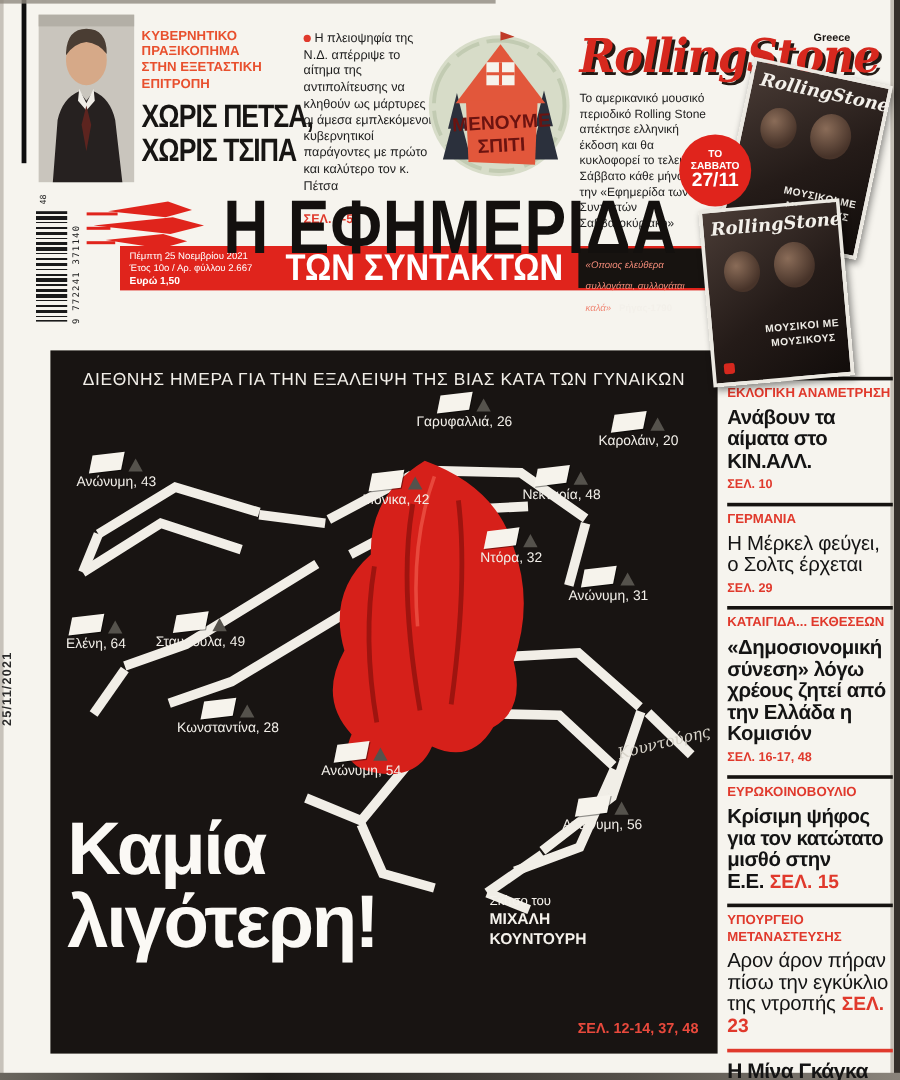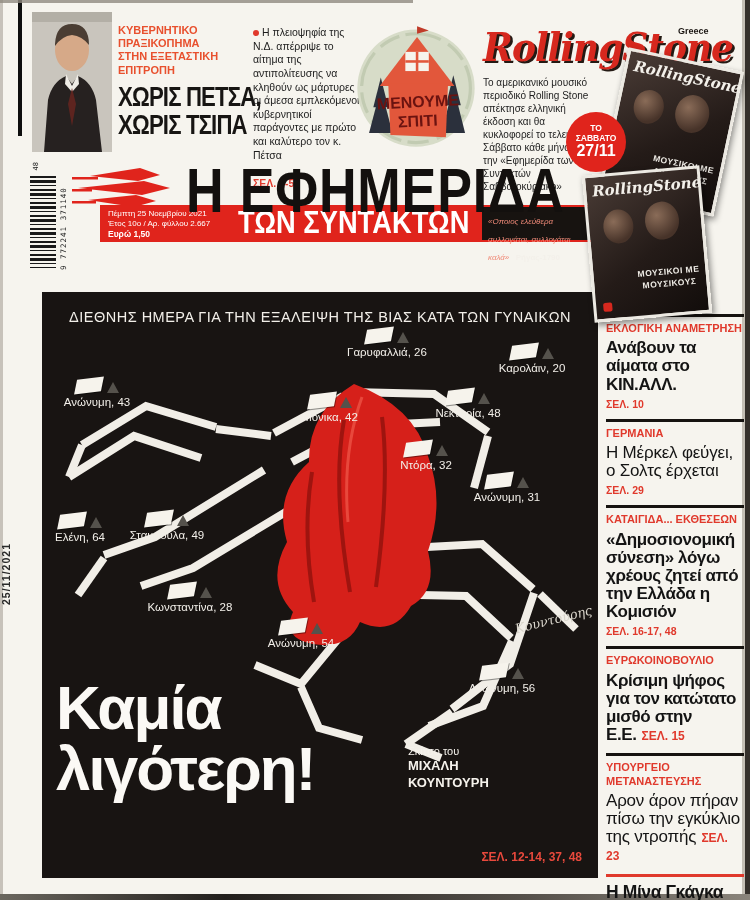--- a/index.html
+++ b/index.html
@@ -77,21 +77,21 @@
   .feat-ref{position:absolute;right:16px;bottom:14px;color:#e8493c;font-weight:bold;font-size:12px;z-index:6;}
 
   
   .sidebar{position:absolute;left:606px;top:314px;width:138px;}
   .sb-item{border-top:3px solid #161310;padding:5px 0 9px;}
   .sb-kicker{color:#e0392c;font-weight:bold;font-size:11px;line-height:1.2;margin-bottom:4px;}
   .sb-h{font-size:17px;color:#141414;line-height:1.07;letter-spacing:-.4px;}
   .sb-h.bold{font-weight:700;}
   .sb-h.light{font-weight:400;letter-spacing:-.2px;}
   .sb-ref{color:#e0392c;font-weight:bold;font-size:10.5px;margin-top:4px;}
-  .sb-ref-inline{color:#e0392c;font-weight:bold;font-size:12px;margin-left:5px;letter-spacing:0;text-align:right;}
+  .sb-ref-inline{color:#e0392c;font-weight:bold;font-size:16px;margin-left:5px;letter-spacing:0;text-align:right;}
   .sb-gaga{border-top:3px solid #e0392c;padding:6px 0 8px;}
   .gaga-h{font-size:17.5px;font-weight:800;color:#141414;line-height:1.07;letter-spacing:-.4px;}
 </style>
 </head>
 <body>
 
 <div class="page">
 
   <div class="edge-left-shade"></div>
   <div class="edge-left-line"></div>

